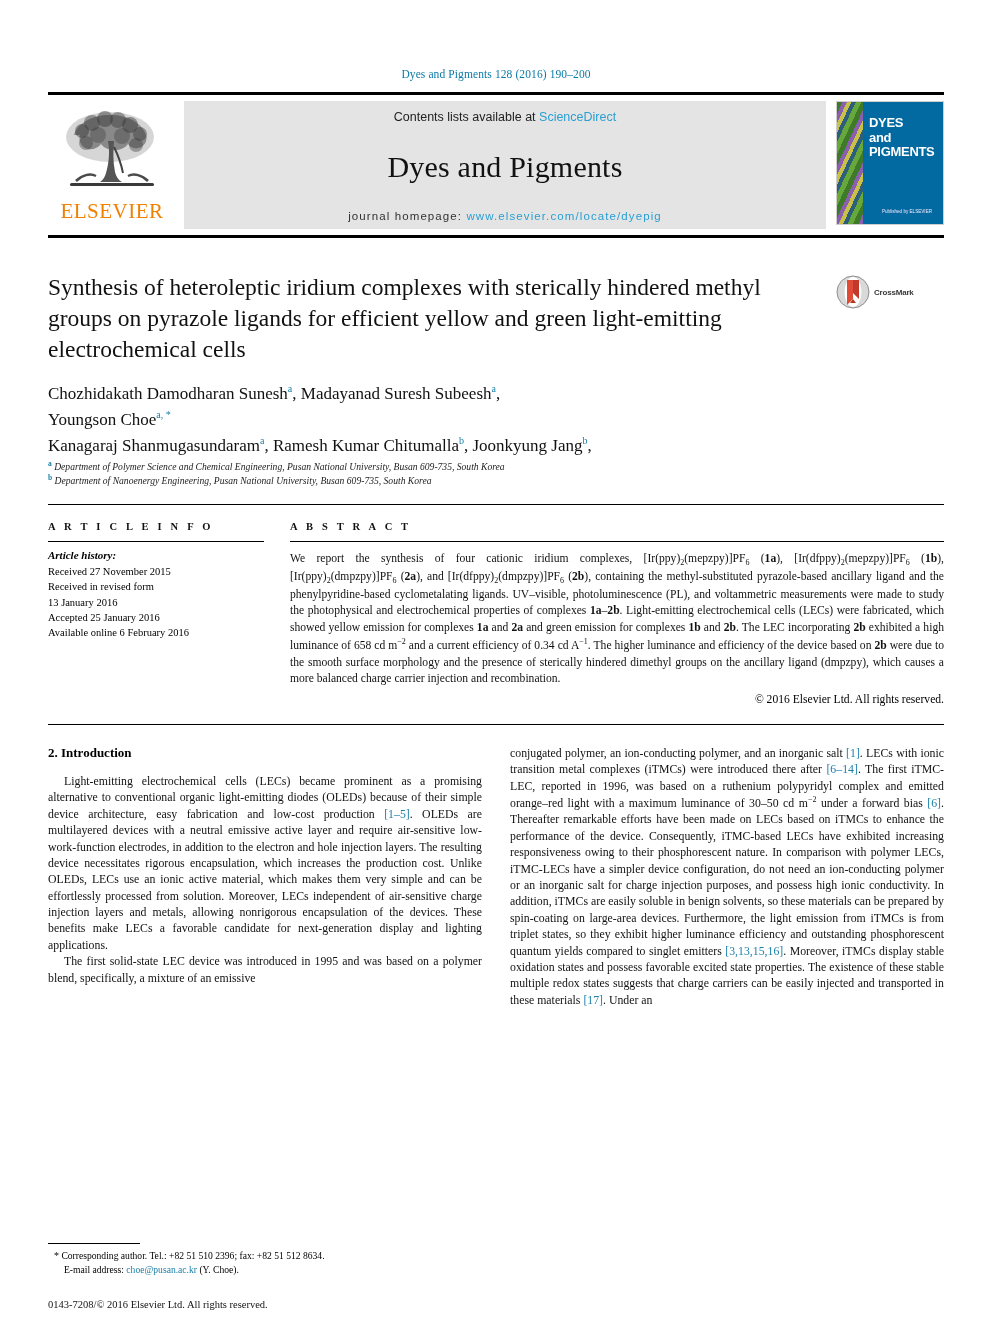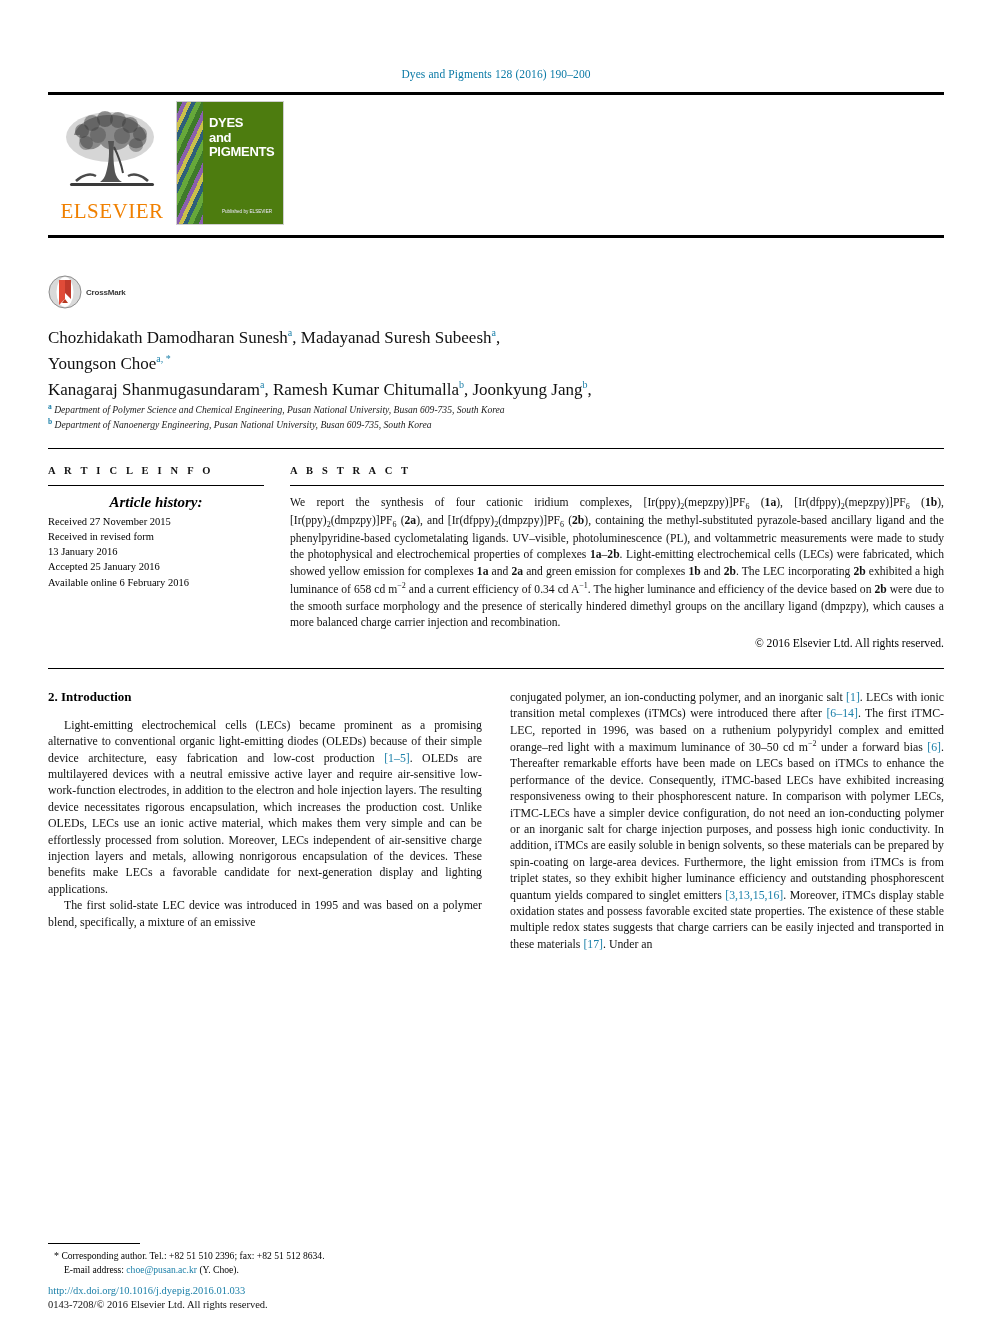--- a/index.html
+++ b/index.html
@@ -96,21 +96,21 @@
   .homepage-line .url { color: #2a9fd0; }
 
   .cover-thumb {
     width: 108px;
     flex: 0 0 108px;
     height: 124px;
     position: relative;
     border: 1px solid #cfcfcf;
     box-sizing: border-box;
     overflow: hidden;
-    background: #4d7c0f;
+    background: #0369a1;
   }
   .cover-strip {
     position: absolute; left: 0; top: 0; bottom: 0; width: 26px;
     background:
       repeating-linear-gradient(115deg,#3f7a2a 0 5px,#8a5fae 5px 9px,#c9c04a 9px 13px,#2e5f7a 13px 17px,#66a83a 17px 22px);
   }
   .cover-title {
     position: absolute; left: 32px; top: 14px; right: 6px;
     font-family: "Liberation Sans", sans-serif;
     font-weight: bold;
@@ -192,24 +192,23 @@
     font-size: 10.5px;
     font-weight: bold;
     letter-spacing: 3.2px;
     color: #111;
     margin-bottom: 9px;
   }
   .thin-rule { border-top: 1.6px solid #000; }
   .info-body { padding-top: 6px; }
   .info-label {
     font-style: italic;
-    font-size: 15px;
+    font-size: 11px;
     font-weight: bold;
     line-height: 1.45;
-    text-align: center;
   }
   .info-line { font-size: 10.5px; line-height: 1.45; }
   .kw-block { margin-top: 11px; padding-top: 6px; }
 
   .abstract-body {
     padding-top: 9px;
     font-size: 11.6px;
     line-height: 1.43;
     text-align: justify;
     color: #111;
@@ -295,33 +294,45 @@
           <path d="M48 34c2 10 1 22-2 32-1 4-3 7-6 9h22c-4-2-6-6-7-10-2-10-2-21-1-31z" fill="#555"></path>
           <path d="M54 40c4 8 7 16 9 26" stroke="#444" stroke-width="2" fill="none"></path>
           <rect x="10" y="76" width="84" height="3" rx="1.5" fill="#3a3a3a"></rect>
           <path d="M16 74c6-6 14-8 20-5" stroke="#4a4a4a" stroke-width="2.5" fill="none"></path>
           <path d="M88 74c-6-6-14-8-20-5" stroke="#4a4a4a" stroke-width="2.5" fill="none"></path>
         </g>
       </svg>
       <div class="elsevier-word">ELSEVIER</div>
     </div>
 
+    <div class="banner">
+      <div class="contents-line">
+        <span>Contents lists available at</span>
+        <span class="sd">ScienceDirect</span>
+      </div>
+      <div class="journal-title">Dyes and Pigments</div>
+      <div class="homepage-line">
+        <span>journal homepage:</span>
+        <span class="url">www.elsevier.com/locate/dyepig</span>
+      </div>
+    </div>
 
     <div class="cover-thumb">
       <div class="cover-strip"></div>
       <div class="cover-title">
         <div>DYES</div>
         <div>and</div>
         <div>PIGMENTS</div>
       </div>
       <div class="cover-foot">Published by ELSEVIER</div>
     </div>
   </div>
 
   <div class="title-block">
+    <h1 class="article-title">Synthesis of heteroleptic iridium complexes with sterically hindered methyl groups on pyrazole ligands for efficient yellow and green light-emitting electrochemical cells</h1>
     <div class="crossmark">
       <svg width="34" height="34" viewBox="0 0 34 34">
         <circle cx="17" cy="17" r="16" fill="#d9d9d9" stroke="#8d8d8d" stroke-width="1"></circle>
         <ellipse cx="17" cy="17" rx="8.5" ry="15" fill="#ffffff"></ellipse>
         <path d="M11 5h12v19l-6-6-6 6z" fill="#c0392b"></path>
         <path d="M11 5h6v19l-6 6z" fill="#e04b38"></path>
         <path d="M14 28l3-4 3 4z" fill="#b5381f"></path>
       </svg>
       <span class="crossmark-label">CrossMark</span>
     </div>
@@ -398,17 +409,16 @@
       <span>Corresponding author. Tel.: +82 51 510 2396; fax: +82 51 512 8634.</span>
     </div>
     <div class="fn" style="text-indent:0;padding-left:16px">
       <span class="fn-email">E-mail address:</span>
       <span class="link">choe@pusan.ac.kr</span>
       <span>(Y. Choe).</span>
     </div>
   </div>
 
   <div class="doi-block">
-    <div class="doi">http://dx.doi.org/10.1016/j.dyepig.2016.01.033</div>
     <div class="issn">0143-7208/© 2016 Elsevier Ltd. All rights reserved.</div>
   </div>
 
 </div>
 
 </body></html>

